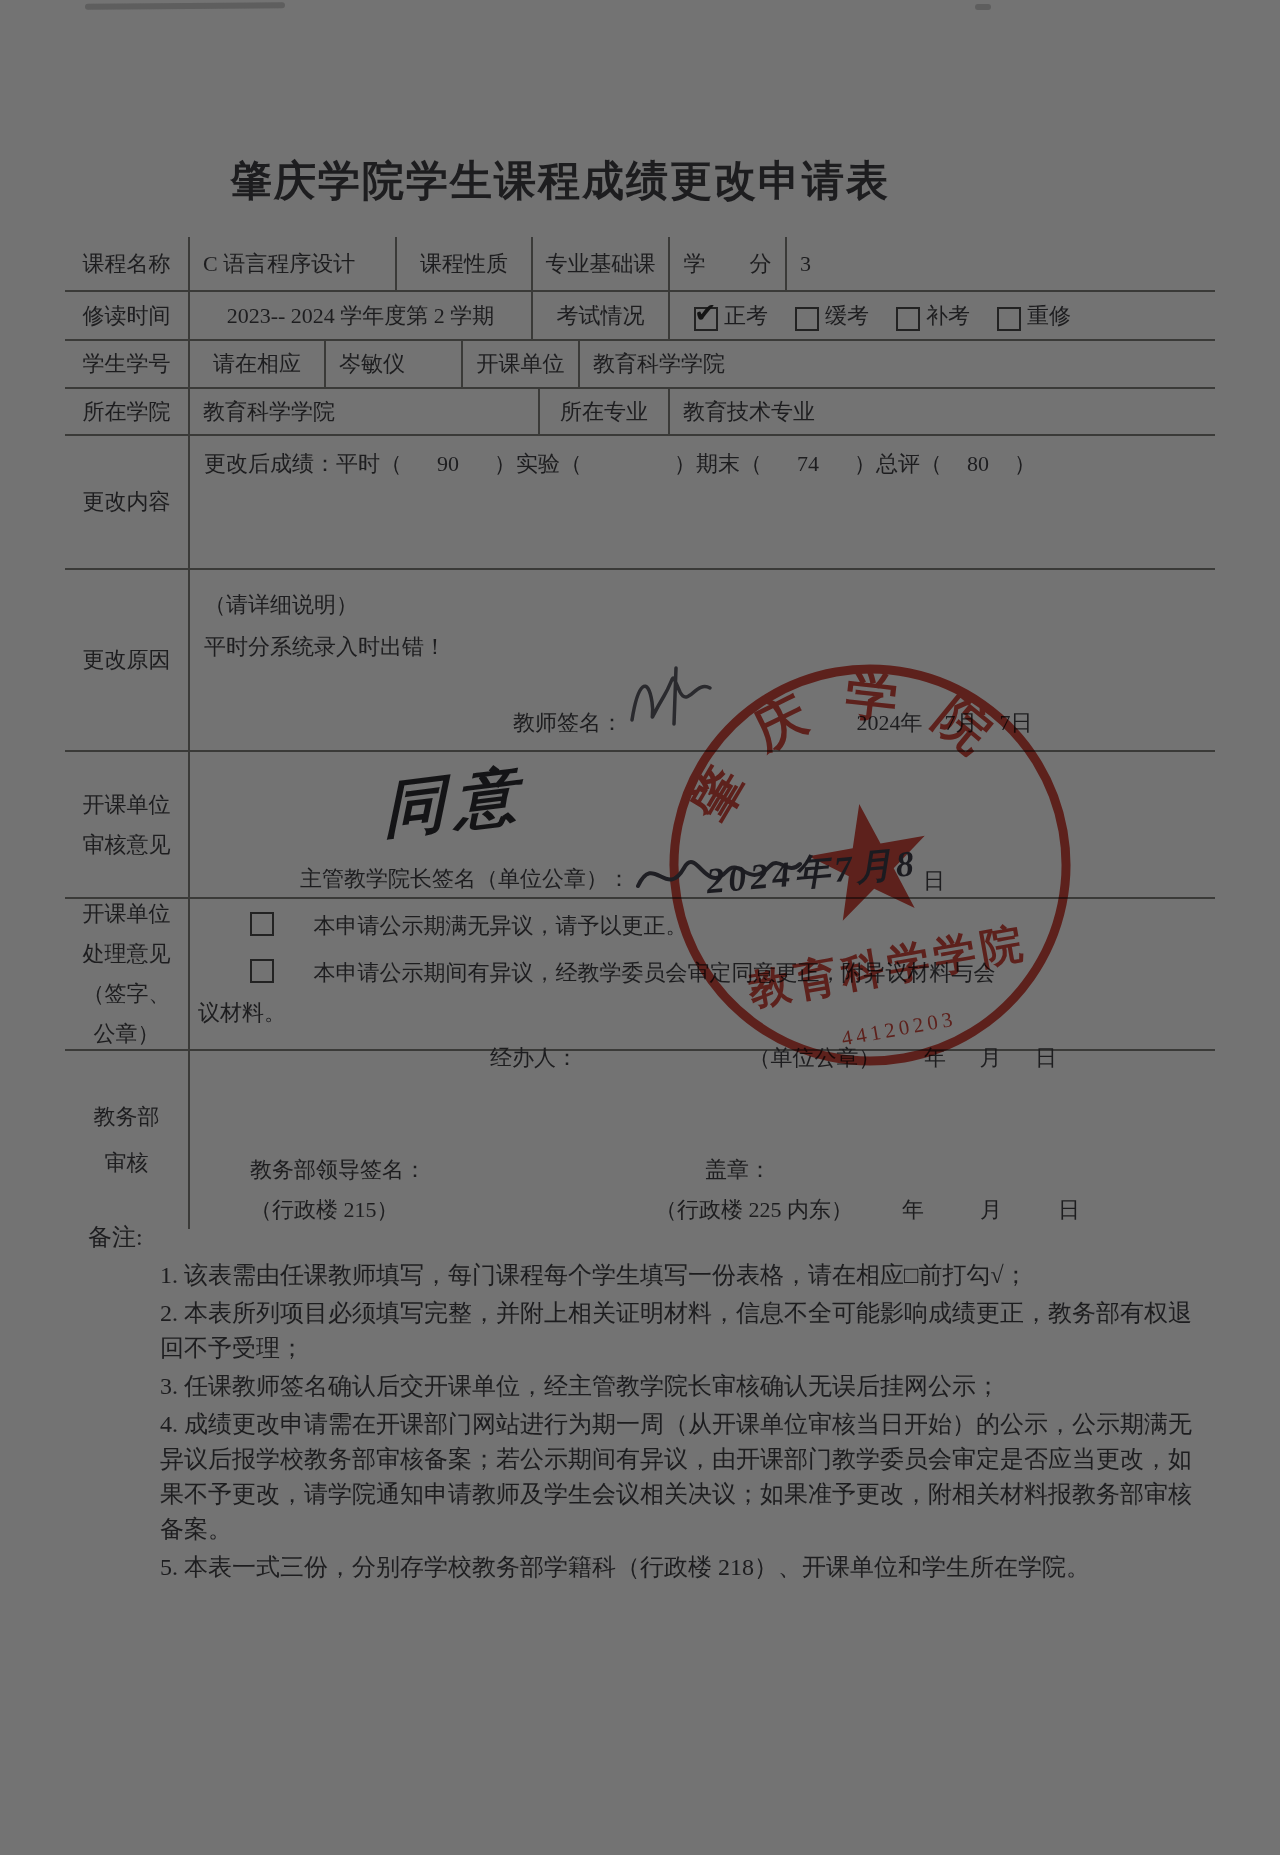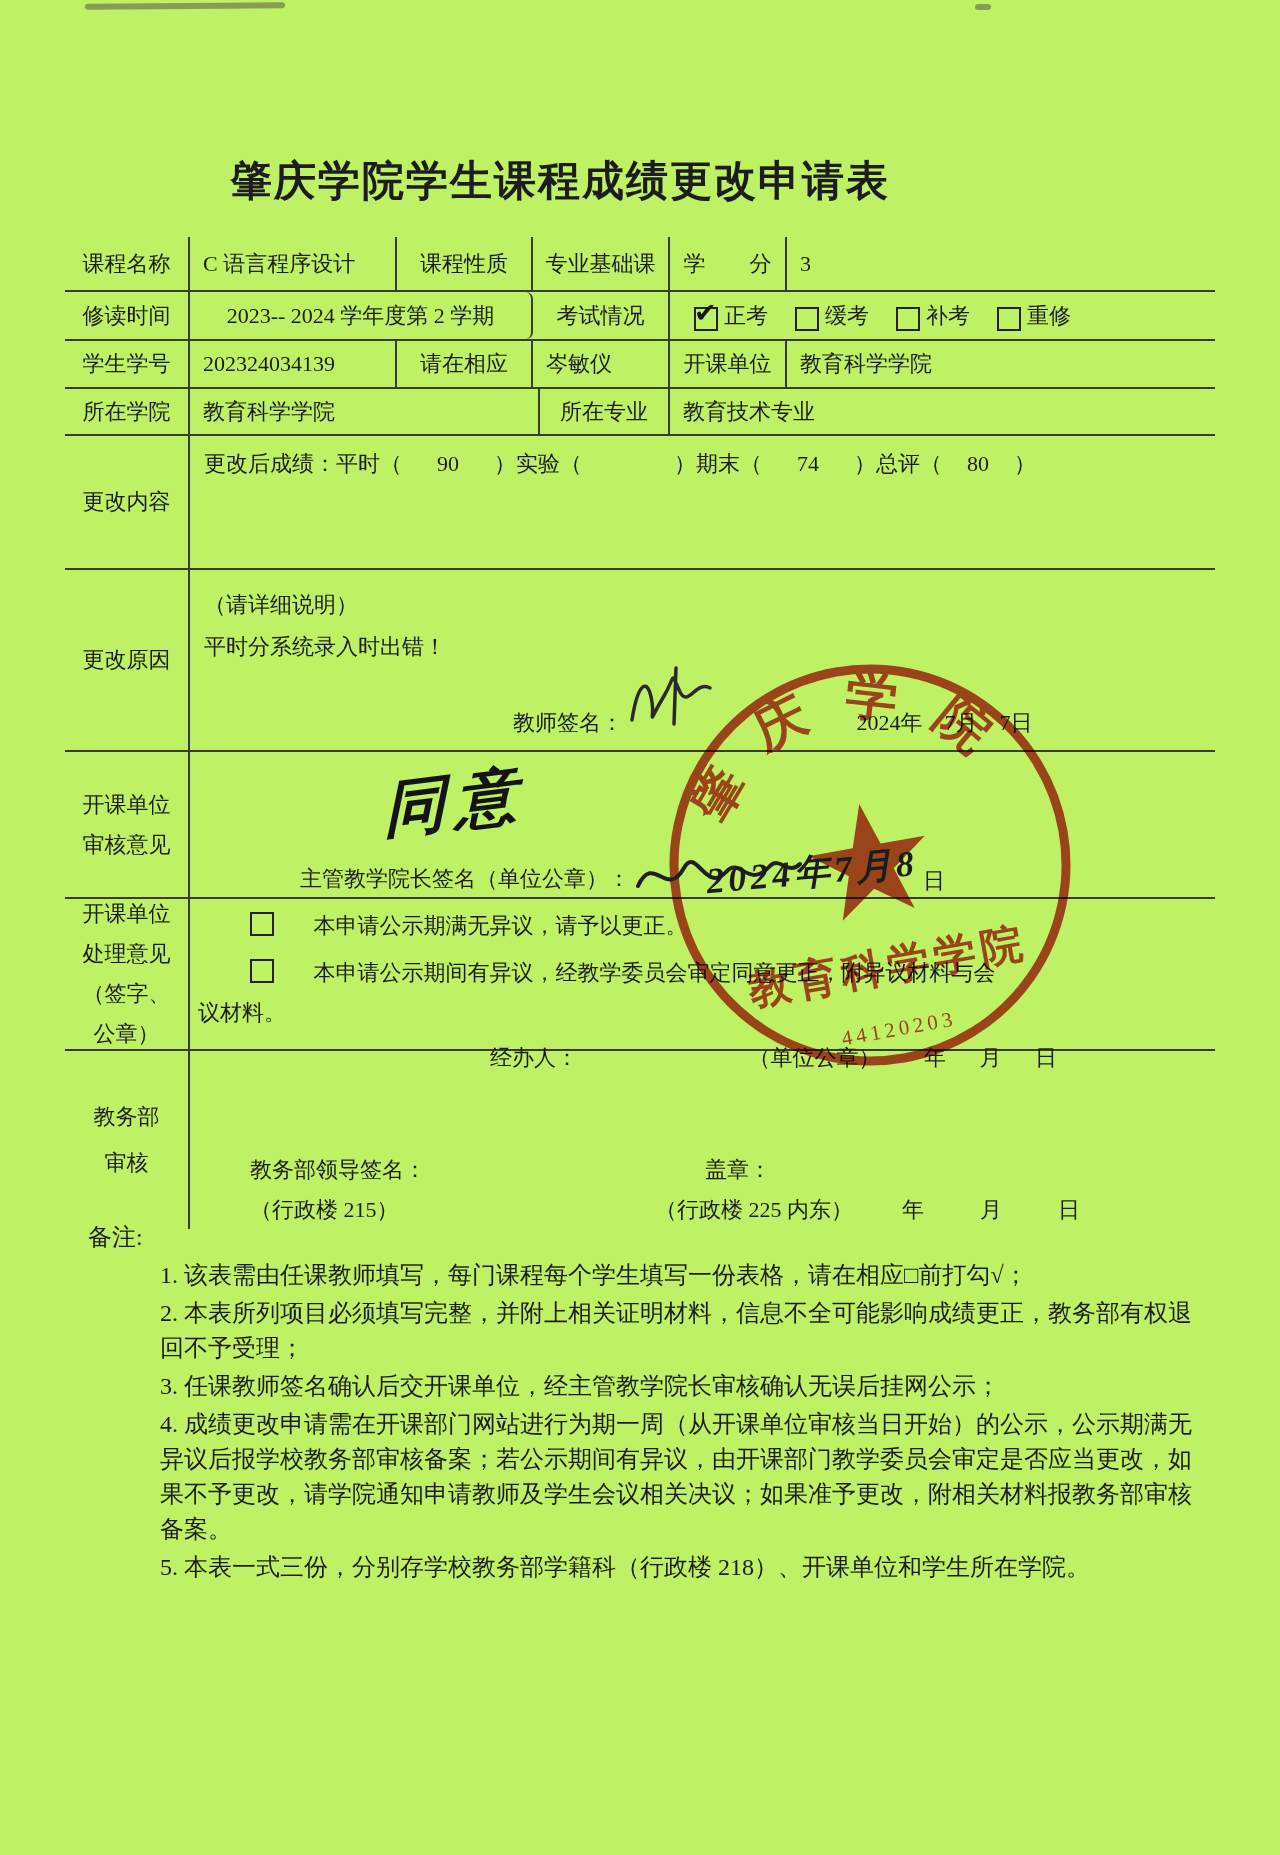--- a/index.html
+++ b/index.html
@@ -1,37 +1,37 @@
 <!DOCTYPE html>
 <html><head>
 <meta charset="utf-8">
 <style>
   html,body{margin:0;padding:0;background:#f1f1ef;}
-  .page{position:relative;width:1280px;height:1855px;background:#bef264;
+  .page{position:relative;width:1280px;height:1855px;background:#737373;
         font-family:"Liberation Serif","DejaVu Serif",serif;color:#1d1d1f;overflow:hidden;}
   .artifact{position:absolute;background:#4a4a4a;opacity:.5;border-radius:3px;}
   .title{position:absolute;top:156px;left:160px;width:800px;text-align:center;
          font-size:42px;font-weight:bold;letter-spacing:2px;line-height:50px;}
   .form{position:absolute;left:65px;top:237px;width:1150px;border:2px solid #35343
 
 
 2;}
   .row{display:flex;border-bottom:2px solid #3a3a38;}
   .row:last-child{border-bottom:none;}
   .cell{border-right:2px solid #3a3a38;box-sizing:border-box;display:flex;
         align-items:center;font-size:22px;overflow:visible;}
   .cell:last-child{border-right:none;flex:1;}
   .cell.center{justify-content:center;text-align:center;}
   .cell.padl{padding-left:13px;}
   .cell.block{display:block;position:relative;}
   .r1{height:53px;} .r2{height:47px;} .r3{height:46px;} .r4{height:45px;}
   .r5{height:132px;} .r6{height:180px;} .r7{height:145px;} .r8{height:150px;} .r9{height:178px;}
   .w-label{flex:0 0 125px;}
   .w207{flex:0 0 207px;} .w136{flex:0 0 136px;} .w137{flex:0 0 137px;} .w117{flex:0 0 117px;font-family:Liberation Serif, serif;}
-  .w343{flex:0 0 343px;border-radius:7px;} .w350{flex:0 0 350px;} .w130{flex:0 0 130px;}
+  .w343{flex:0 0 343px;} .w350{flex:0 0 350px;} .w130{flex:0 0 130px;}
   .label-col{flex-direction:column;justify-content:center;line-height:40px;text-align:center;}
   
   .cb{display:inline-block;width:20px;height:20px;border:2px solid #222;position:relative;
       vertical-align:-3px;margin-right:6px;flex:0 0 auto;}
   .cb.checked::after{content:"✔";font-family:"DejaVu Sans",sans-serif;position:absolute;
       left:-2px;top:-12px;font-size:27px;font-weight:bold;color:#151515;}
   .exam-opts{display:flex;align-items:center;gap:27px;padding-left:24px;}
   .opt{display:flex;align-items:flex-end;}
   
   .score-line{margin:8px 0 0 14px;line-height:40px;white-space:nowrap;}
@@ -114,21 +114,20 @@
           <span class="opt">
             <span class="cb"></span>
             <span>重修</span>
           </span>
         </div>
       </div>
     </div>
 
     <div class="row r3">
       <div class="cell center w-label">学生学号</div>
-      <div class="cell padl w207">202324034139</div>
       <div class="cell center w136">请在相应</div>
       <div class="cell padl w137">岑敏仪</div>
       <div class="cell center w117">开课单位</div>
       <div class="cell padl">教育科学学院</div>
     </div>
 
     <div class="row r4">
       <div class="cell center w-label">所在学院</div>
       <div class="cell padl w350">教育科学学院</div>
       <div class="cell center w130">所在专业</div>

